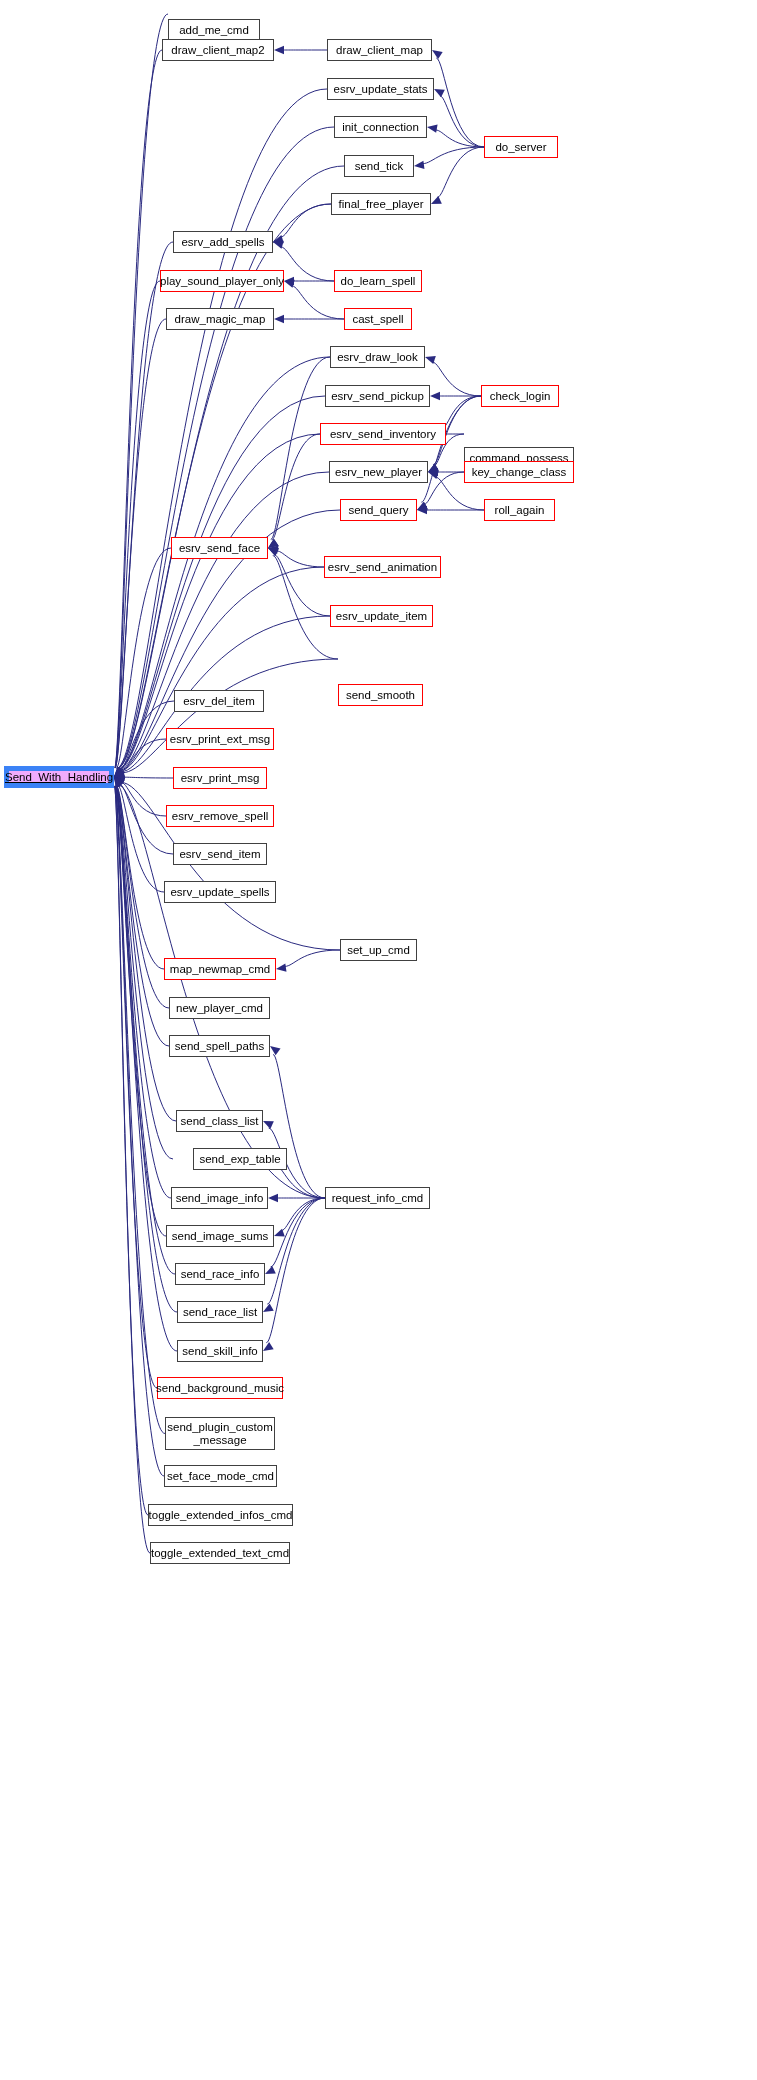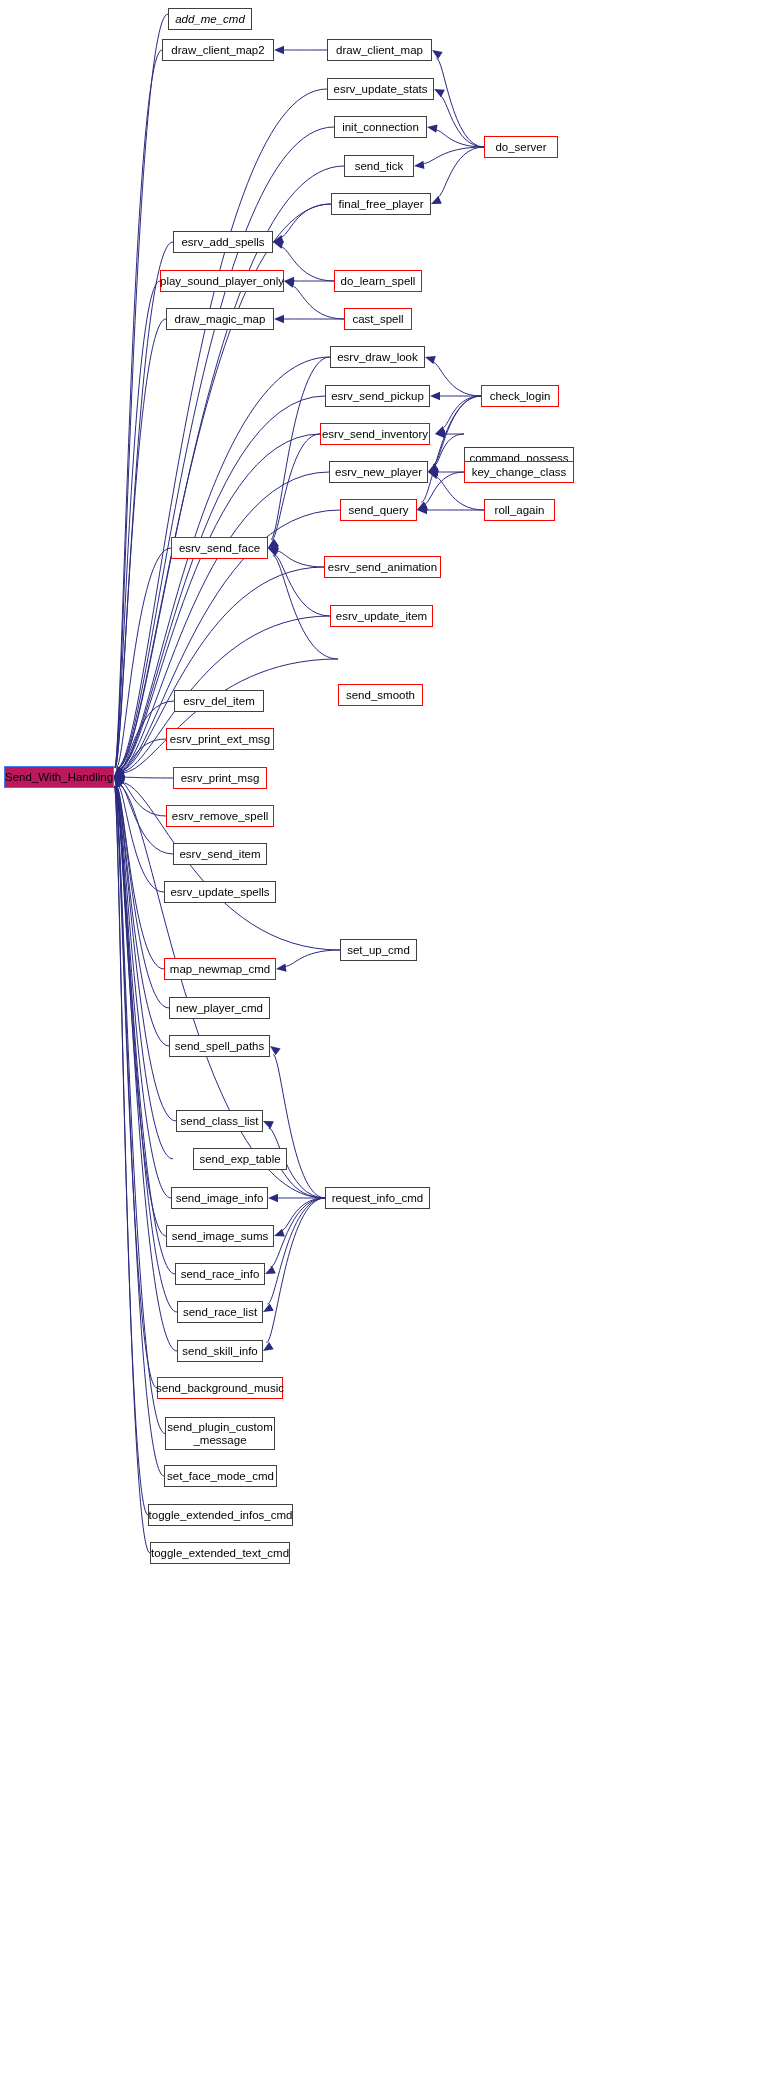--- a/index.html
+++ b/index.html
@@ -3,21 +3,21 @@
 <meta charset="utf-8">
 <style>
   html,body{margin:0;padding:0;background:#ffffff;}
   body{font-family:"Liberation Sans","DejaVu Sans",sans-serif;}
   #graph-root{position:relative;width:757px;height:2080px;background:#fff;overflow:hidden;}
   svg#edges{position:absolute;left:0;top:0;width:757px;height:2080px;}
   .node{position:absolute;box-sizing:border-box;display:flex;align-items:center;justify-content:center;
         background:#ffffff;border:1px solid #404040;font-size:11.5px;color:#000;line-height:1.05;
         text-align:center;white-space:pre-line;}
   .node.red{border:1px solid #ff0000;}
-  .node.center{background:#be185d;border:1px solid #3b82f6;}
+  .node.center{background:#f0abfc;border:5px solid #3b82f6;text-decoration:underline;}
   .node span{pointer-events:none;}
 </style>
 </head>
 <body>
 
 <div id="graph-root">
   <svg id="edges" viewBox="0 0 757 2080" xmlns="http://www.w3.org/2000/svg">
       <path d="M 168 14 C 134.52 14, 123.00537012015663 768.0224555244537, 114.63537012015662 768.0224555244537" fill="none" stroke="#2a2a80" stroke-width="1"></path>
       <polygon points="114,777 118.1167510925521,766.9654416917349 124.04725023696749,772.9143222501332" fill="#2a2a80"></polygon>
       <path d="M 162 50 C 132.24 50, 122.03293186425357 768.0195528059927, 114.59293186425357 768.0195528059927" fill="none" stroke="#2a2a80" stroke-width="1"></path>
@@ -167,37 +167,37 @@
       <path d="M 165 1433.5 C 133.38 1433.5, 122.60206203399039 785.9729652022489, 114.69706203399039 785.9729652022489" fill="none" stroke="#2a2a80" stroke-width="1"></path>
       <polygon points="114,777 123.95214821946976,781.3121625453715 117.8884501321347,787.1252138530455" fill="#2a2a80"></polygon>
       <path d="M 164 1476 C 133 1476, 122.39213612736744 785.9770630605967, 114.64213612736744 785.9770630605967" fill="none" stroke="#2a2a80" stroke-width="1"></path>
       <polygon points="114,777 123.89719269671457,781.4368431033901 117.76094840034551,787.1732623641552" fill="#2a2a80"></polygon>
       <path d="M 148 1515 C 126.92 1515, 119.68419481770485 785.9904639842995, 114.41419481770485 785.9904639842995" fill="none" stroke="#2a2a80" stroke-width="1"></path>
       <polygon points="114,777 122.89394850922133,783.2078724145491 115.79398432843712,787.6968042063658" fill="#2a2a80"></polygon>
       <path d="M 150 1553 C 127.68 1553, 119.99707719875121 785.9903307286374, 114.41707719875122 785.9903307286374" fill="none" stroke="#2a2a80" stroke-width="1"></path>
       <polygon points="114,777 123.04323798956138,782.9883091657123 116.0552797594393,787.6496866202926" fill="#2a2a80"></polygon>
     </svg>
   <div id="nodes-layer">
-      <div class="node" style="left: 168px; top: 8px; width: 84px; height: 22px; font-style: italic;"><span>add_me_cmd</span></div>
+      <div class="node" style="left: 168px; top: 19px; width: 92px; height: 22px;"><span>add_me_cmd</span></div>
       <div class="node" style="left: 162px; top: 39px; width: 112px; height: 22px;"><span>draw_client_map2</span></div>
       <div class="node" style="left: 327px; top: 39px; width: 105px; height: 22px;"><span>draw_client_map</span></div>
       <div class="node" style="left: 327px; top: 78px; width: 107px; height: 22px;"><span>esrv_update_stats</span></div>
       <div class="node" style="left: 334px; top: 116px; width: 93px; height: 22px;"><span>init_connection</span></div>
       <div class="node" style="left: 344px; top: 155px; width: 70px; height: 22px;"><span>send_tick</span></div>
       <div class="node" style="left: 331px; top: 193px; width: 100px; height: 22px;"><span>final_free_player</span></div>
       <div class="node red" style="left: 484px; top: 136px; width: 74px; height: 22px;"><span>do_server</span></div>
       <div class="node" style="left: 173px; top: 231px; width: 100px; height: 22px;"><span>esrv_add_spells</span></div>
       <div class="node red" style="left: 160px; top: 270px; width: 124px; height: 22px;"><span>play_sound_player_only</span></div>
       <div class="node red" style="left: 334px; top: 270px; width: 88px; height: 22px;"><span>do_learn_spell</span></div>
       <div class="node" style="left: 166px; top: 308px; width: 108px; height: 22px;"><span>draw_magic_map</span></div>
       <div class="node red" style="left: 344px; top: 308px; width: 68px; height: 22px;"><span>cast_spell</span></div>
       <div class="node" style="left: 330px; top: 346px; width: 95px; height: 22px;"><span>esrv_draw_look</span></div>
       <div class="node" style="left: 325px; top: 385px; width: 105px; height: 22px;"><span>esrv_send_pickup</span></div>
       <div class="node red" style="left: 481px; top: 385px; width: 78px; height: 22px;"><span>check_login</span></div>
-      <div class="node red" style="left: 320px; top: 423px; width: 110px; height: 22px;"><span>esrv_send_inventory</span></div>
+      <div class="node red" style="left: 320px; top: 423px; width: 126px; height: 22px;"><span>esrv_send_inventory</span></div>
       <div class="node" style="left: 464px; top: 447px; width: 110px; height: 22px;"><span>command_possess</span></div>
       <div class="node" style="left: 329px; top: 461px; width: 99px; height: 22px;"><span>esrv_new_player</span></div>
       <div class="node red" style="left: 464px; top: 461px; width: 110px; height: 22px;"><span>key_change_class</span></div>
       <div class="node red" style="left: 340px; top: 499px; width: 77px; height: 22px;"><span>send_query</span></div>
       <div class="node red" style="left: 484px; top: 499px; width: 71px; height: 22px;"><span>roll_again</span></div>
       <div class="node red" style="left: 171px; top: 537px; width: 97px; height: 22px;"><span>esrv_send_face</span></div>
       <div class="node red" style="left: 324px; top: 556px; width: 117px; height: 22px;"><span>esrv_send_animation</span></div>
       <div class="node red" style="left: 330px; top: 605px; width: 103px; height: 22px; justify-content: center;"><span>esrv_update_item</span></div>
       <div class="node red" style="left: 338px; top: 684px; width: 85px; height: 22px;"><span>send_smooth</span></div>
       <div class="node" style="left: 174px; top: 690px; width: 90px; height: 22px;"><span>esrv_del_item</span></div>

